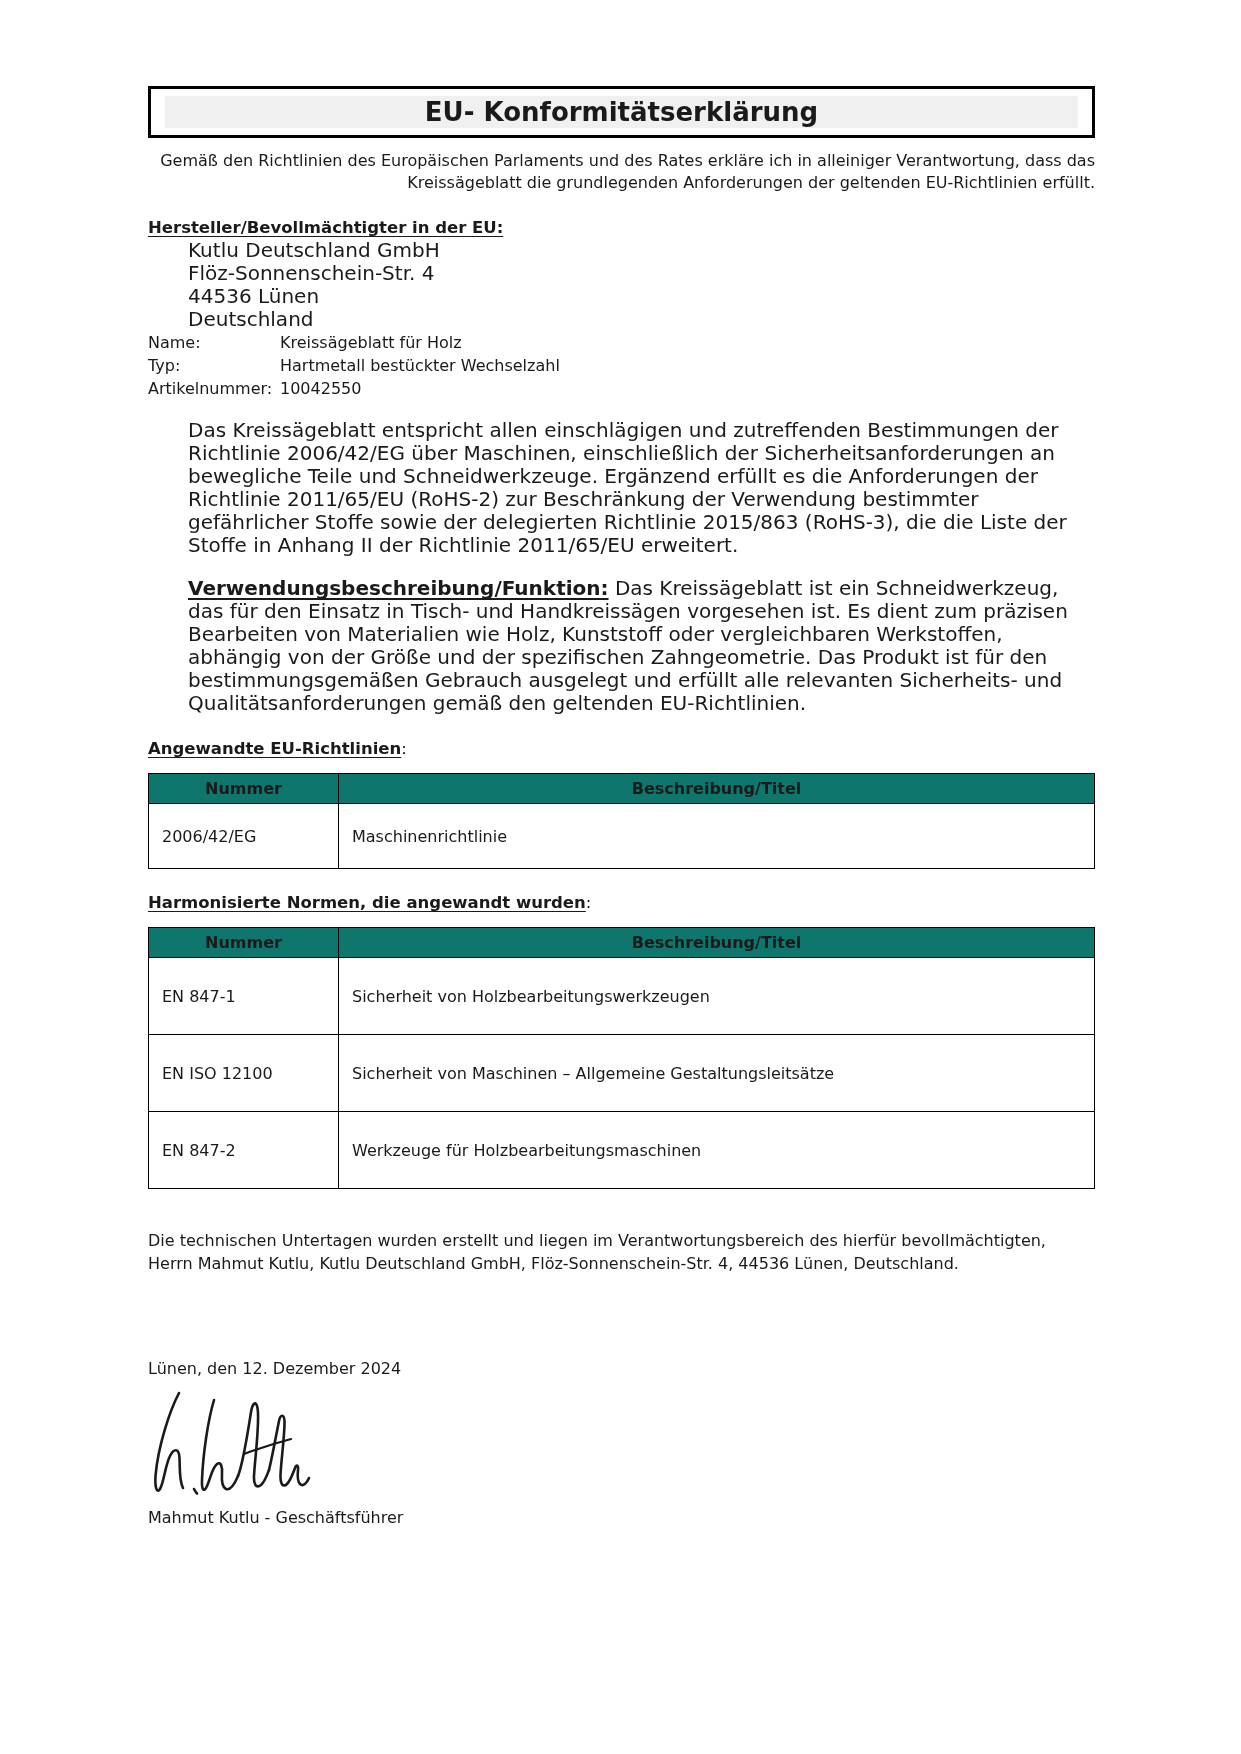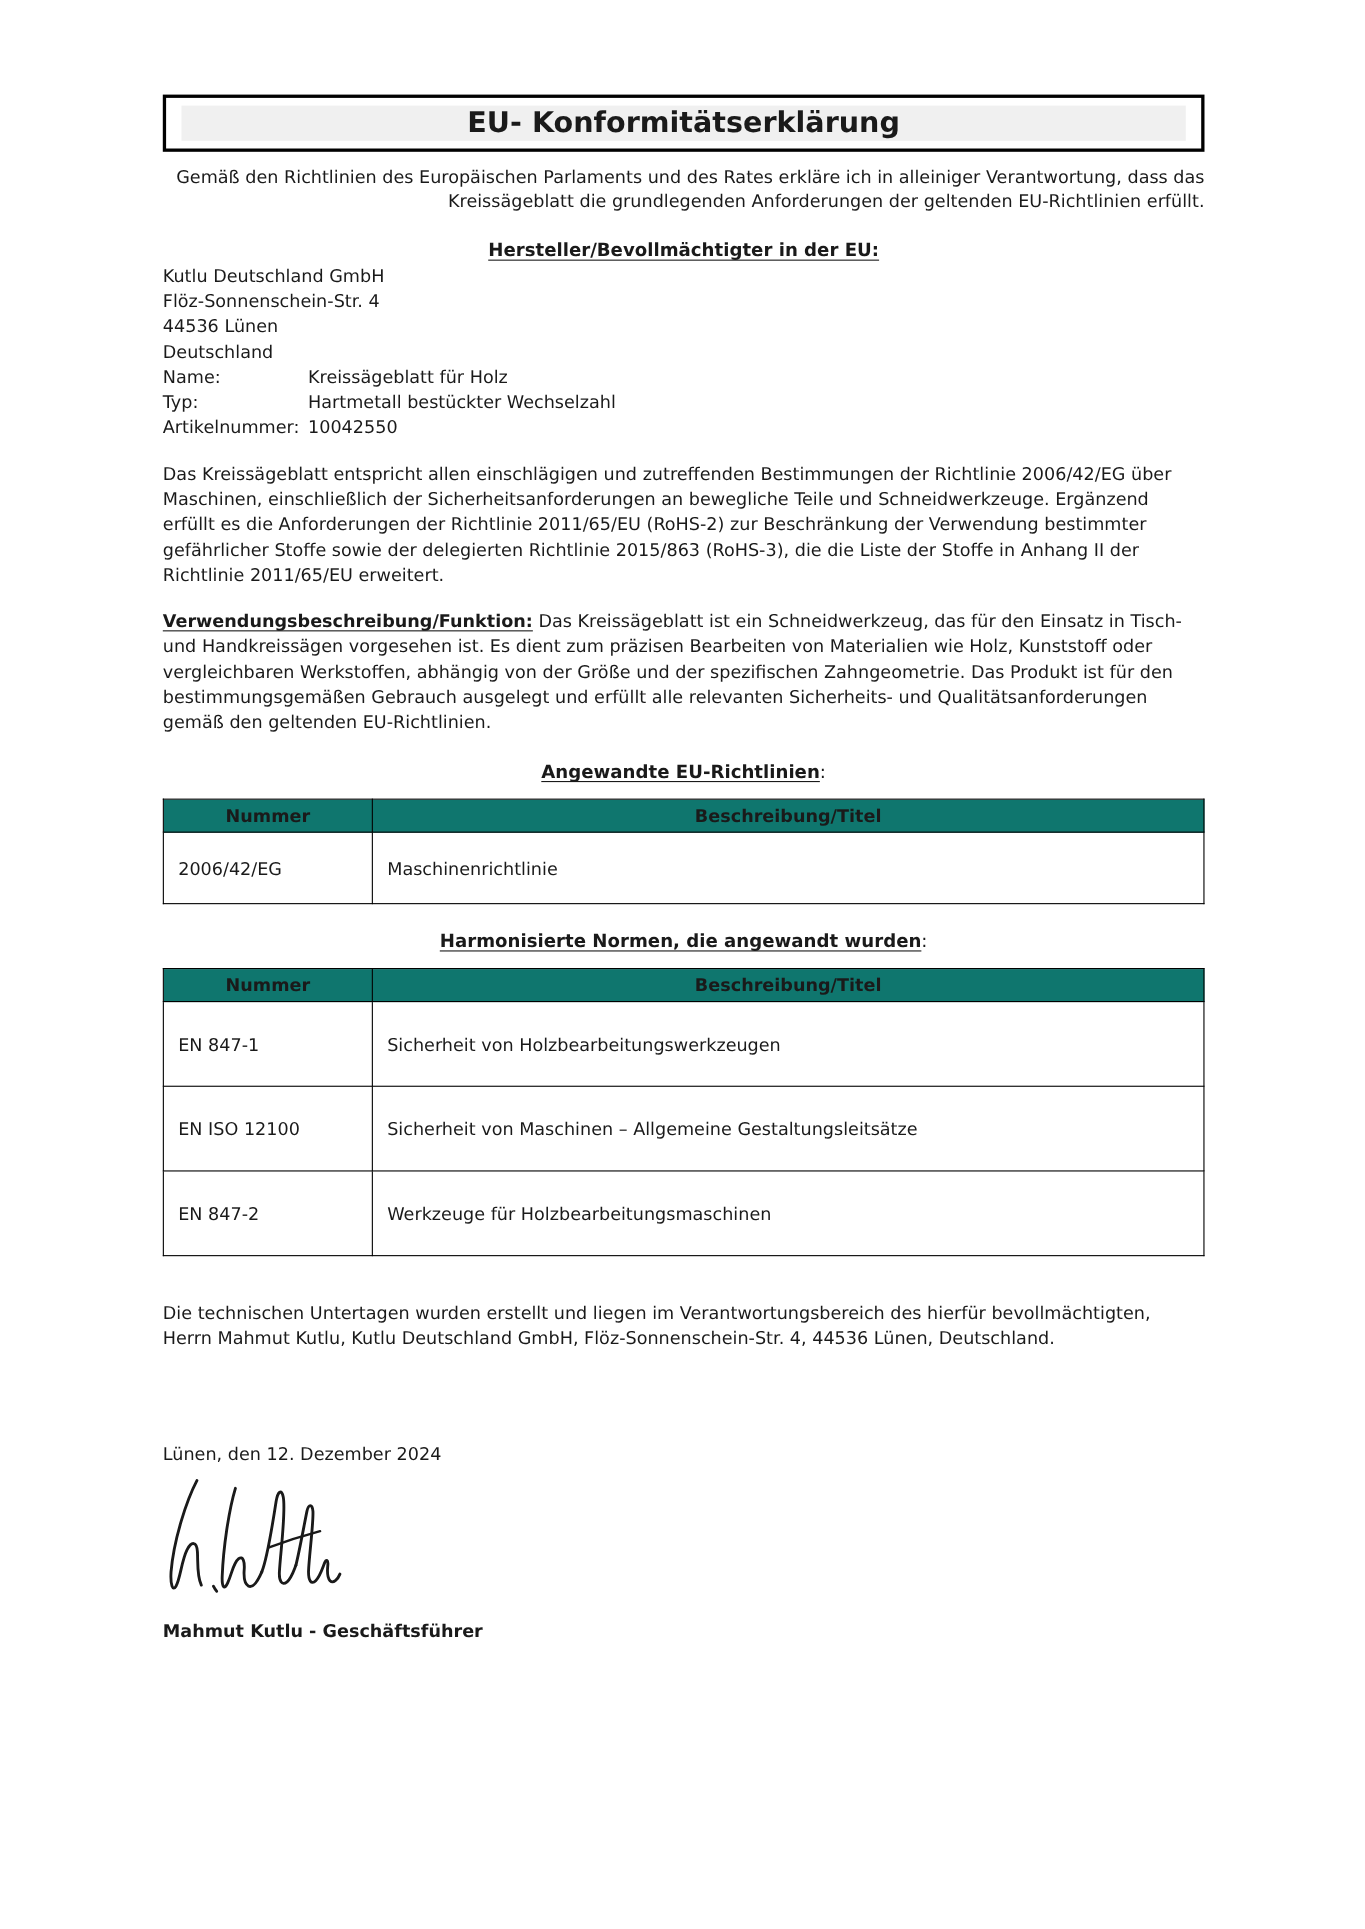--- a/index.html
+++ b/index.html
@@ -34,35 +34,35 @@
     text-align:right;
     font-size:16px;
     line-height:22px;
   }
   
   .sec-heading{
     margin-top:22px;
     font-size:16.5px;
     line-height:23px;
     font-weight:bold;
-    text-align:center;
   }
   .sec-heading .u{
     text-decoration:underline;
     text-decoration-skip-ink:none;
     text-underline-offset:3px;
   }
   .sec-heading .colon{
     font-weight:normal;
     text-decoration:none;
   }
   
   .addr div, .body-par{
-    font-size:16px;
+    font-size:20px;
     line-height:23px;
+    margin-left:40px;
   }
   .body-par{margin-top:19px;}
   .inline-heading{
     font-weight:bold;
     text-decoration:underline;
     text-decoration-skip-ink:none;
     text-underline-offset:3px;
   }
   
   .product{}
@@ -95,21 +95,21 @@
     vertical-align:middle;
   }
   table.doc-table col.c1{width:190px;}
   table.t-directives td{height:56px;}
   table.t-standards td{height:68px;}
   
   .resp-par{margin-top:40px;font-size:16px;line-height:23px;}
   .date-line{margin-top:82px;font-size:16px;line-height:23px;}
   .signature{margin-top:8px;height:118px;}
   .signature svg{display:block;}
-  .signatory{margin-top:12px;font-size:16px;line-height:23px;font-weight:bold;}
+  .signatory{margin-top:0;font-size:16px;line-height:23px;}
 </style>
 </head>
 <body>
 
 <div class="page">
 
   <div class="title-box">
     <div class="title-inner">EU- Konformitätserklärung</div>
   </div>
 

